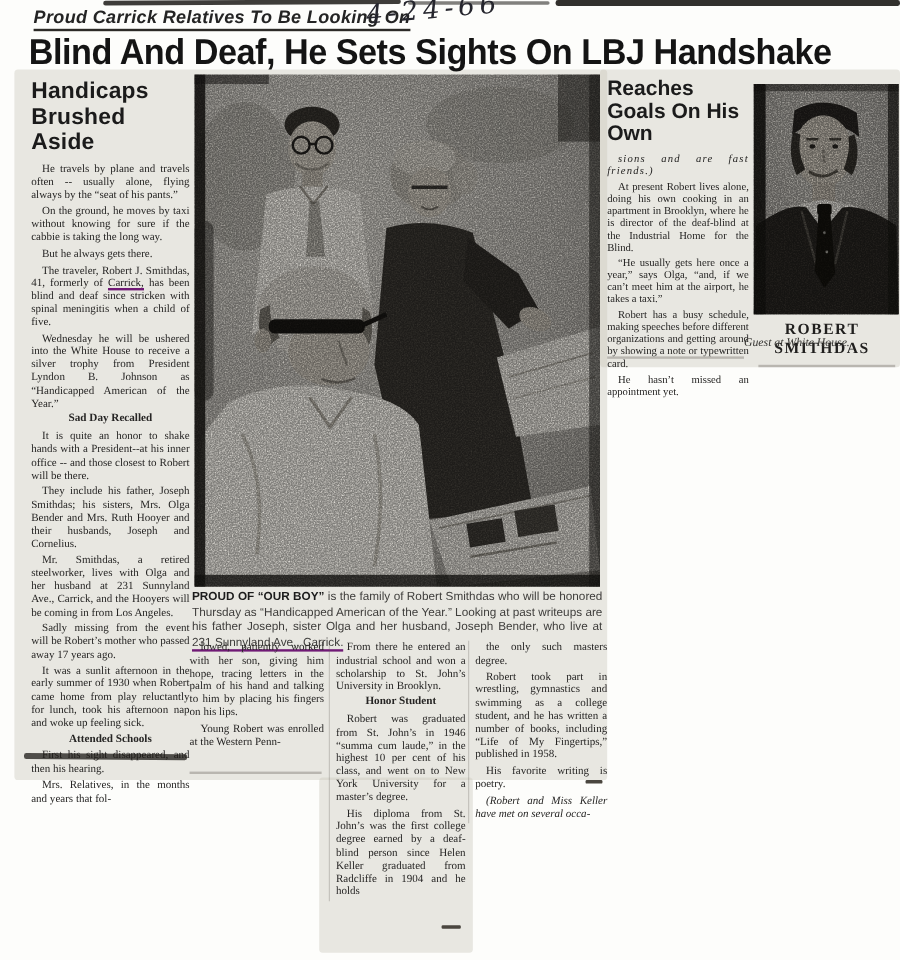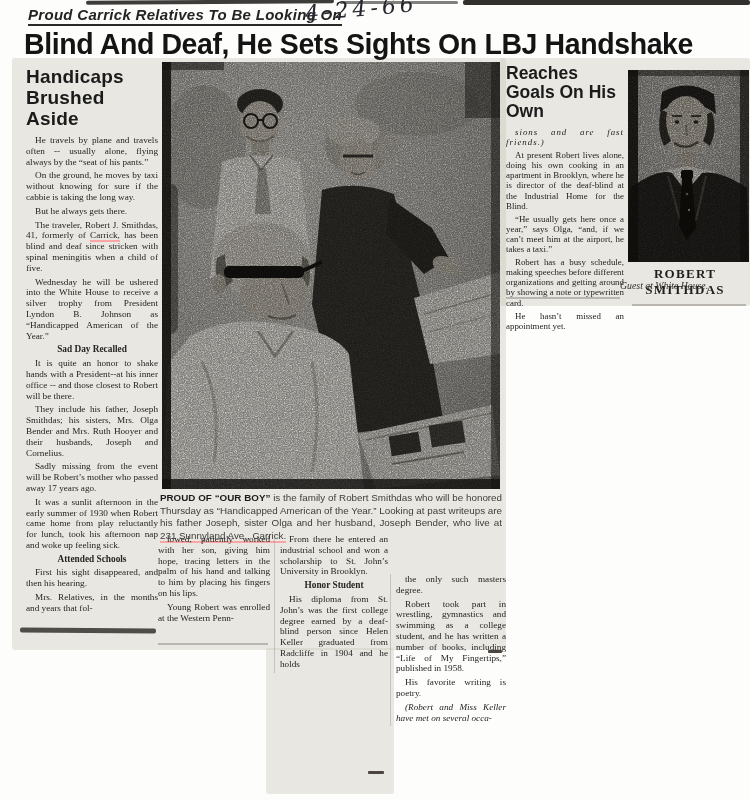--- a/index.html
+++ b/index.html
@@ -58,26 +58,26 @@
     font-family: "Liberation Sans", sans-serif; font-weight: 700;
     color: #1b1b1b; margin: 0 0 6px 0; text-align: left; text-indent: 0;
   }
   .left-col  { left: 26px;  top: 66px; width: 132px; }
   .left-col .colhead  { font-size: 19px; line-height: 21px; letter-spacing: .2px; }
   .right-col { left: 506px; top: 64px; width: 118px; font-size: 8.9px; line-height: 10.1px; color: #1f1e1d; }
   .right-col .colhead { font-size: 17.5px; line-height: 19px; }
   .subhead { text-align: center; font-weight: 700; font-size: 9.3px; margin: 3px 0; text-indent: 0 !important; }
   .italic-lead { font-style: italic; letter-spacing: 1px; }
   .italic-par  { font-style: italic; }
-  .redline { border-bottom: 2px solid #fca5a5; }
+  .redline { border-bottom: 2px solid #701a75; }
 
   .bottom-col { top: 534px; }
   .col2 { left: 158px; width: 112px; }
   .col3 { left: 274px; width: 114px; border-left: 1px solid rgba(90,88,82,.25); padding-left: 5px; }
-  .col4 { left: 390px; width: 116px; border-left: 1px solid rgba(90,88,82,.25); padding-left: 5px; margin-top: 40px; }
+  .col4 { left: 390px; width: 116px; border-left: 1px solid rgba(90,88,82,.25); padding-left: 5px; }
 
   .main-photo { position: absolute; left: 162px; top: 62px; width: 338px; height: 427px; margin: 0; }
   .main-photo svg, .portrait svg { display: block; width: 100%; height: 100%; }
 
   .photo-caption {
     position: absolute; left: 160px; top: 492px; width: 342px;
     font-family: "Liberation Sans", sans-serif; font-size: 9.8px;
     line-height: 12.6px; color: #3e3d3b; text-align: justify;
   }
   .cap-lead { font-weight: 700; color: #1c1c1c; }
@@ -113,20 +113,21 @@
   <div class="col left-col">
     <h2 class="colhead">Handicaps Brushed Aside</h2>
     <p>He travels by plane and travels often -- usually alone, flying always by the “seat of his pants.”</p>
     <p>On the ground, he moves by taxi without knowing for sure if the cabbie is taking the long way.</p>
     <p>But he always gets there.</p>
     <p><span>The traveler, Robert J. Smithdas, 41, formerly of </span><span class="redline">Carrick,</span><span> has been blind and deaf since stricken with spinal meningitis when a child of five.</span></p>
     <p>Wednesday he will be ushered into the White House to receive a silver trophy from President Lyndon B. Johnson as “Handicapped American of the Year.”</p>
     <p class="subhead">Sad Day Recalled</p>
     <p>It is quite an honor to shake hands with a President--at his inner office -- and those closest to Robert will be there.</p>
     <p>They include his father, Joseph Smithdas; his sisters, Mrs. Olga Bender and Mrs. Ruth Hooyer and their husbands, Joseph and Cornelius.</p>
+    <p>Mr. Smithdas, a retired steelworker, lives with Olga and her husband at 231 Sunnyland Ave., Carrick, and the Hooyers will be coming in from Los Angeles.</p>
     <p>Sadly missing from the event will be Robert’s mother who passed away 17 years ago.</p>
     <p>It was a sunlit afternoon in the early summer of 1930 when Robert came home from play reluctantly for lunch, took his afternoon nap and woke up feeling sick.</p>
     <p class="subhead">Attended Schools</p>
     <p>First his sight disappeared, and then his hearing.</p>
     <p>Mrs. Relatives, in the months and years that fol-</p>
   </div>
   <div class="smudge smudge-leftend"></div>
 
   <figure class="main-photo">
     <svg viewBox="0 0 338 427" preserveAspectRatio="none">
@@ -211,20 +212,21 @@
 
   <div class="col bottom-col col2">
     <p>lowed, patiently worked with her son, giving him hope, tracing letters in the palm of his hand and talking to him by placing his fingers on his lips.</p>
     <p>Young Robert was enrolled at the Western Penn-</p>
   </div>
   <div class="rule rule-col2"></div>
 
   <div class="col bottom-col col3">
     <p>From there he entered an industrial school and won a scholarship to St. John’s University in Brooklyn.</p>
     <p class="subhead">Honor Student</p>
+    <p>Robert was graduated from St. John’s in 1946 “summa cum laude,” in the highest 10 per cent of his class, and went on to New York University for a master’s degree.</p>
     <p>His diploma from St. John’s was the first college degree earned by a deaf-blind person since Helen Keller graduated from Radcliffe in 1904 and he holds</p>
   </div>
   <div class="dash dash-col3"></div>
 
   <div class="col bottom-col col4">
     <p>the only such masters degree.</p>
     <p>Robert took part in wrestling, gymnastics and swimming as a college student, and he has written a number of books, including “Life of My Fingertips,” published in 1958.</p>
     <p>His favorite writing is poetry.</p>
     <p class="italic-par">(Robert and Miss Keller have met on several occa-</p>
   </div>

